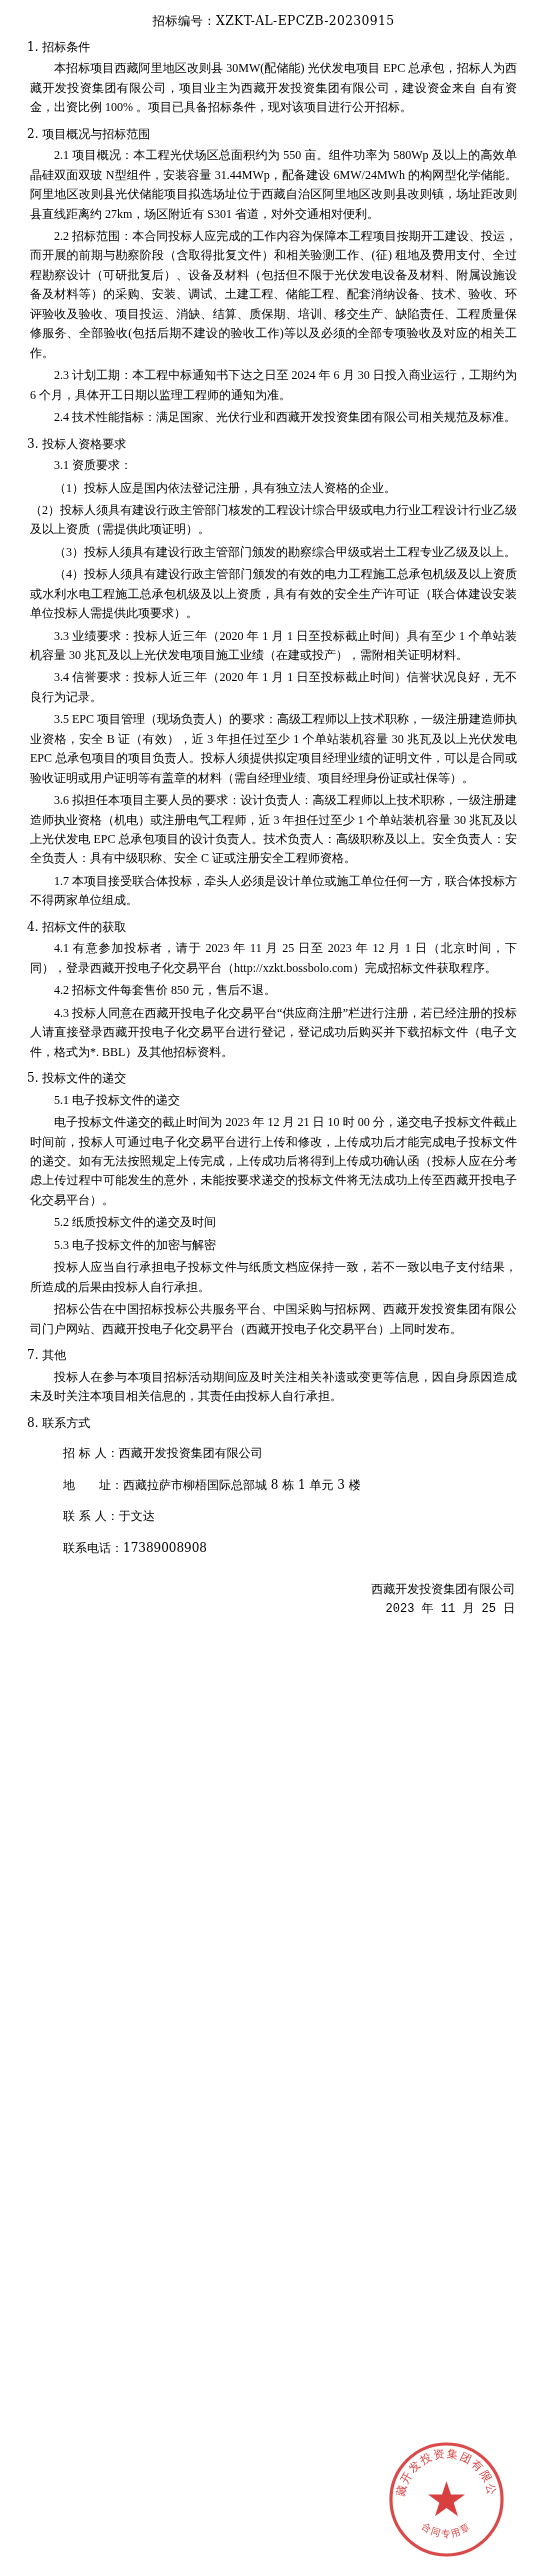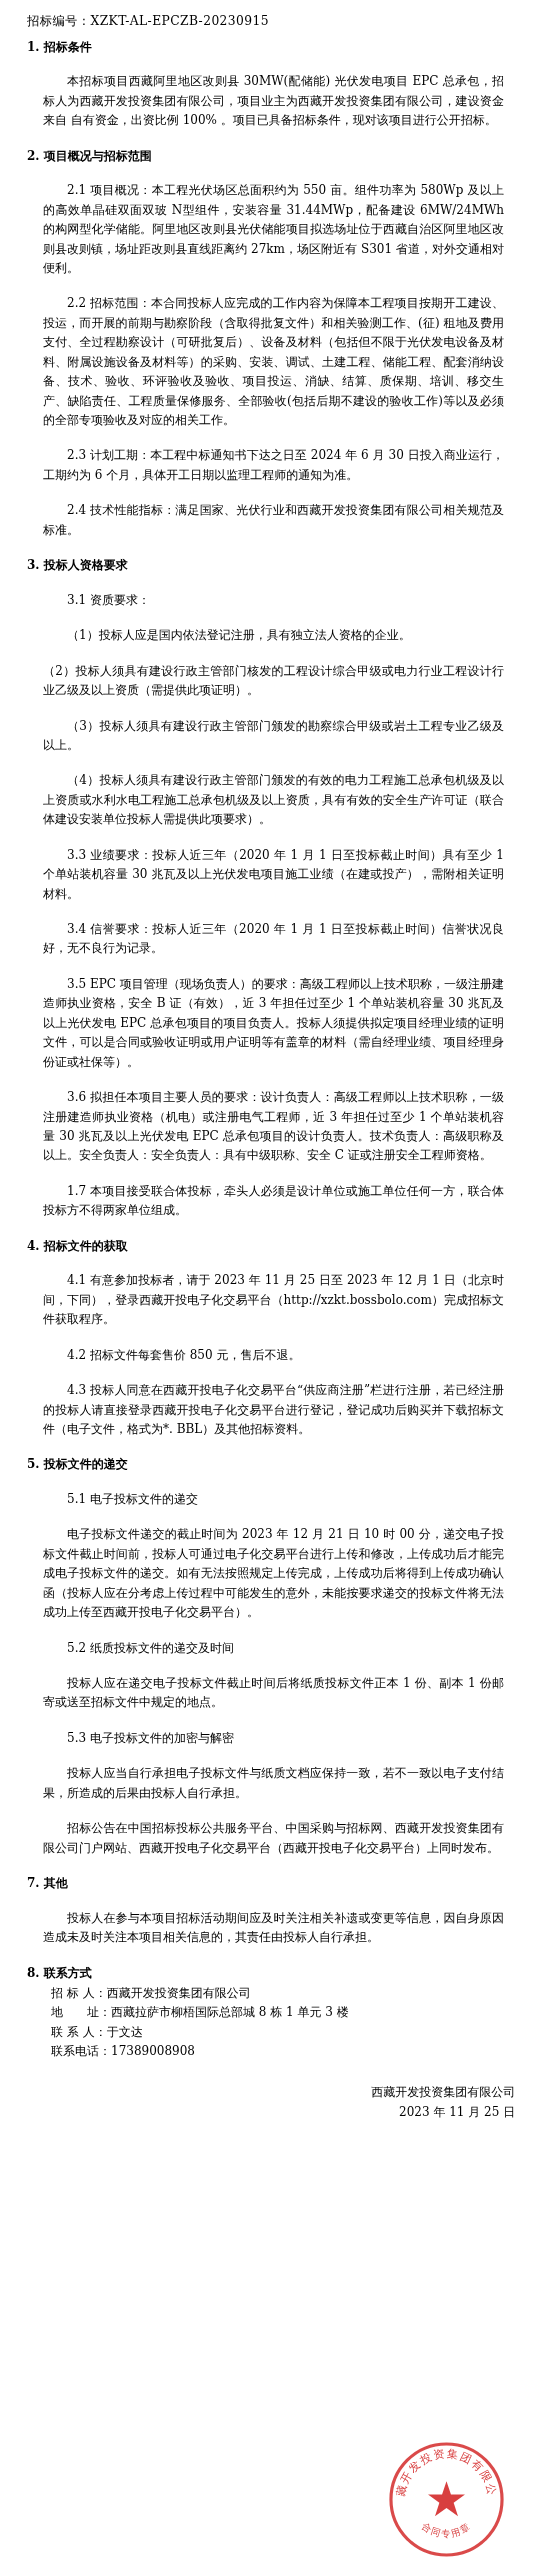--- a/index.html
+++ b/index.html
@@ -13,63 +13,65 @@
     color: #000;
   }
   .page {
     position: relative;
     width: 547px;
     min-height: 2576px;
     box-sizing: border-box;
     padding: 12.7px 27px 32px 27px;
   }
   .doc-number {
-    text-align: left;
+    text-align: center;
     font-size: 12.3px;
     letter-spacing: 0.4px;
     margin: 0 0 8px 0;
     font-family: "DejaVu Serif", "Liberation Serif", serif;
   }
   .sec-title {
     font-size: 12px;
-    font-weight: bold;
+    font-weight: normal;
     margin: 7.1px 0 1.6px 0;
     line-height: 1.55;
   }
   p.body {
     font-size: 12px;
     line-height: 1.62;
-    margin: 16px;
+    margin: 3px;
     text-align: justify;
     text-justify: inter-ideograph;
     text-indent: 2em;
+    font-family: Liberation Serif, serif;
   }
   p.body.noindent {
     text-indent: 0;
   }
   .contact-line {
     font-size: 12px;
     line-height: 1.62;
-    margin: 0;
+    margin: 12px;
     text-indent: 2em;
   }
   .sign-block {
     margin-top: 20.6px;
     text-align: right;
     padding-right: 4.8px;
     position: relative;
     z-index: 3;
   }
   .sign-name {
     font-size: 12px;
     line-height: 1.7;
   }
   .sign-date {
     font-size: 12px;
     line-height: 1.7;
+    font-family: Liberation Mono, monospace;
   }
   .seal {
     position: absolute;
     right: 41px;
     bottom: 17.4px;
     width: 119px;
     height: 119px;
     z-index: 2;
     pointer-events: none;
   }
@@ -107,21 +109,20 @@
 
   <div class="sec-title">4. 招标文件的获取</div>
   <p class="body">4.1 有意参加投标者，请于 2023 年 11 月 25 日至 2023 年 12 月 1 日（北京时间，下同），登录西藏开投电子化交易平台（http://xzkt.bossbolo.com）完成招标文件获取程序。</p>
   <p class="body">4.2 招标文件每套售价 850 元，售后不退。</p>
   <p class="body">4.3 投标人同意在西藏开投电子化交易平台“供应商注册”栏进行注册，若已经注册的投标人请直接登录西藏开投电子化交易平台进行登记，登记成功后购买并下载招标文件（电子文件，格式为*. BBL）及其他招标资料。</p>
 
   <div class="sec-title">5. 投标文件的递交</div>
   <p class="body">5.1 电子投标文件的递交</p>
   <p class="body">电子投标文件递交的截止时间为 2023 年 12 月 21 日 10 时 00 分，递交电子投标文件截止时间前，投标人可通过电子化交易平台进行上传和修改，上传成功后才能完成电子投标文件的递交。如有无法按照规定上传完成，上传成功后将得到上传成功确认函（投标人应在分考虑上传过程中可能发生的意外，未能按要求递交的投标文件将无法成功上传至西藏开投电子化交易平台）。</p>
   <p class="body">5.2 纸质投标文件的递交及时间</p>
-  <p class="body">投标人应在递交电子投标文件截止时间后将纸质投标文件正本 1 份、副本 1 份邮寄或送至招标文件中规定的地点。</p>
   <p class="body">5.3 电子投标文件的加密与解密</p>
   <p class="body">投标人应当自行承担电子投标文件与纸质文档应保持一致，若不一致以电子支付结果，所造成的后果由投标人自行承担。</p>
 
   <p class="body">招标公告在中国招标投标公共服务平台、中国采购与招标网、西藏开发投资集团有限公司门户网站、西藏开投电子化交易平台（西藏开投电子化交易平台）上同时发布。</p>
 
   <div class="sec-title">7. 其他</div>
   <p class="body">投标人在参与本项目招标活动期间应及时关注相关补遗或变更等信息，因自身原因造成未及时关注本项目相关信息的，其责任由投标人自行承担。</p>
 
   <div class="sec-title">8. 联系方式</div>
   <p class="contact-line">招 标 人：西藏开发投资集团有限公司</p>

